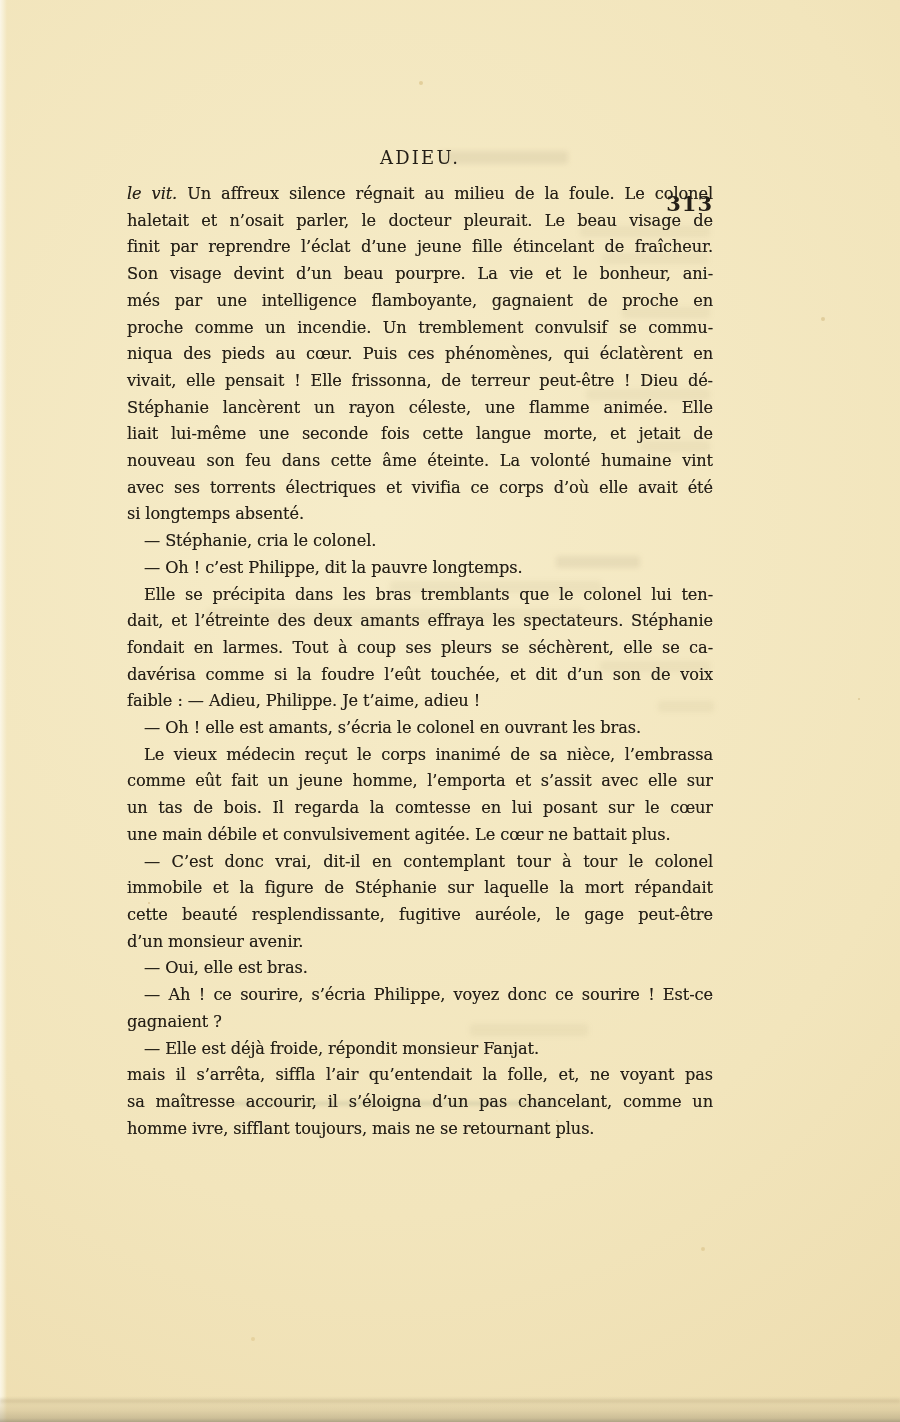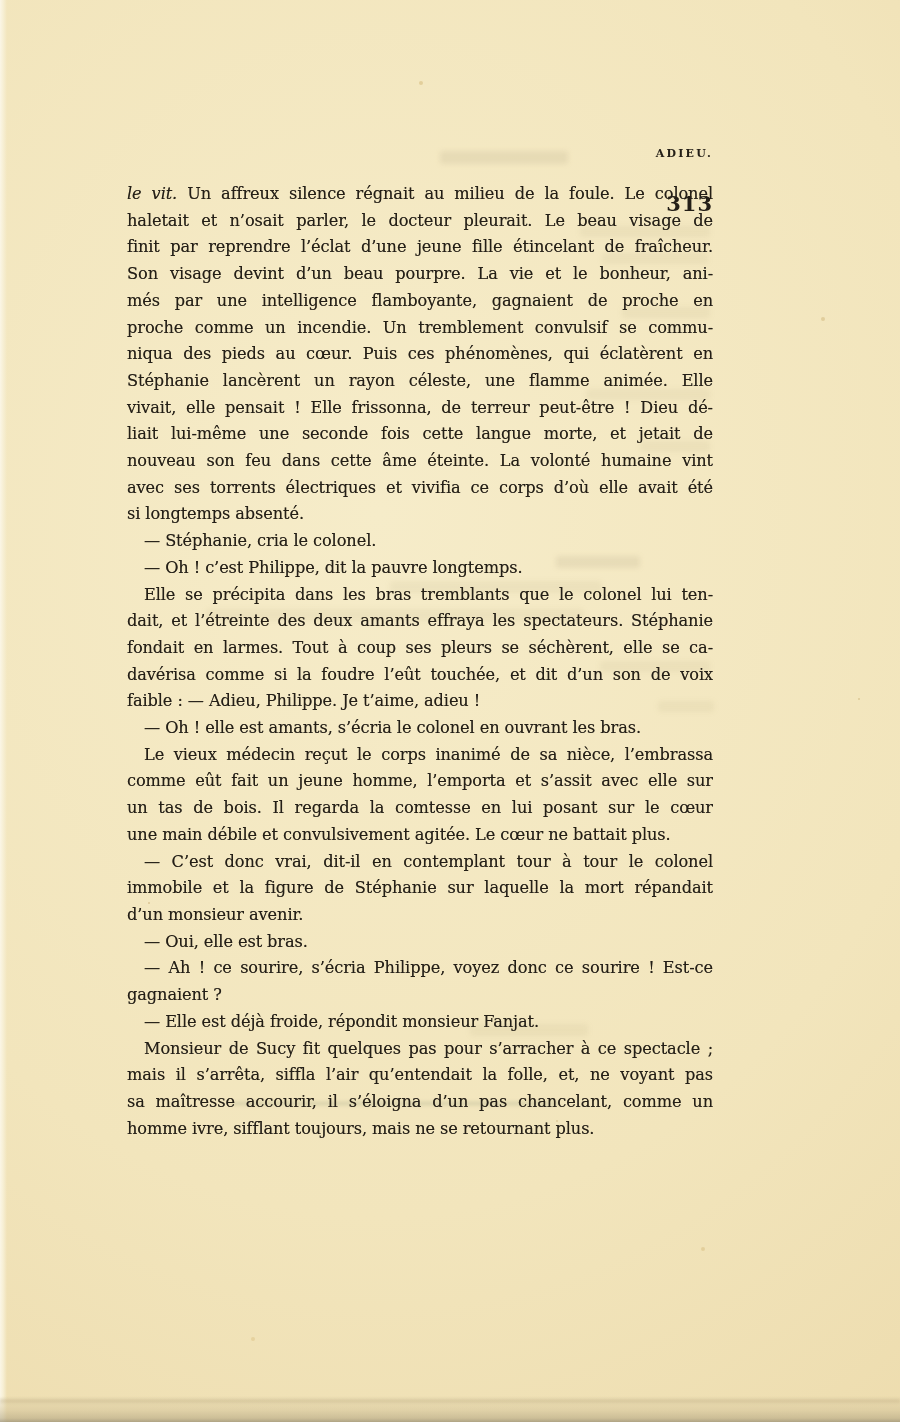--- a/index.html
+++ b/index.html
@@ -44,22 +44,22 @@
     background: rgba(157,143,104,0.14); filter: blur(2.5px);
   }
   .ghost.light { background: rgba(157,143,104,0.09); }
   .ghost.rule  { background: rgba(128,140,108,0.16); filter: blur(1.5px); }
 
   
   .running-head {
     position: absolute; left: 127px; top: 147px; width: 586px; height: 20px;
   }
   .head-title {
-    position: absolute; left: 0; right: 0; text-align: right;
-    font-size: 11px; font-weight: bold; letter-spacing: 2.2px;
+    position: absolute; left: 0; right: 0; text-align: center;
+    font-size: 18px; font-weight: normal; letter-spacing: 2.2px;
   }
   .head-number {
     position: absolute; right: 0; top: 0;
     font-size: 21px; font-weight: bold; letter-spacing: 1px; margin-top: 44px;
   }
 
   
   .text-block {
     position: absolute; left: 127px; top: 181px; width: 586px;
     font-size: 16.2px; line-height: 26.7px; letter-spacing: -0.1px;
@@ -100,22 +100,22 @@
 
   <main class="text-block">
       <div class="paragraph">
         <div class="line"><i>le vit.</i> Un affreux silence régnait au milieu de la foule. Le colonel</div>
         <div class="line">haletait et n’osait parler, le docteur pleurait. Le beau visage de</div>
         <div class="line">finit par reprendre l’éclat d’une jeune fille étincelant de fraîcheur.</div>
         <div class="line">Son visage devint d’un beau pourpre. La vie et le bonheur, ani-</div>
         <div class="line">més par une intelligence flamboyante, gagnaient de proche en</div>
         <div class="line">proche comme un incendie. Un tremblement convulsif se commu-</div>
         <div class="line">niqua des pieds au cœur. Puis ces phénomènes, qui éclatèrent en</div>
+        <div class="line">vivait, elle pensait ! Elle frissonna, de terreur peut-être ! Dieu dé-</div>
         <div class="line">Stéphanie lancèrent un rayon céleste, une flamme animée. Elle</div>
-        <div class="line">vivait, elle pensait ! Elle frissonna, de terreur peut-être ! Dieu dé-</div>
         <div class="line">liait lui-même une seconde fois cette langue morte, et jetait de</div>
         <div class="line">nouveau son feu dans cette âme éteinte. La volonté humaine vint</div>
         <div class="line">avec ses torrents électriques et vivifia ce corps d’où elle avait été</div>
         <div class="line last">si longtemps absenté.</div>
       </div>
       <div class="paragraph">
         <div class="line last indent">— Stéphanie, cria le colonel.</div>
       </div>
       <div class="paragraph">
         <div class="line last indent">— Oh ! c’est Philippe, dit la pauvre longtemps.</div>
@@ -132,34 +132,34 @@
       </div>
       <div class="paragraph">
         <div class="line indent">Le vieux médecin reçut le corps inanimé de sa nièce, l’embrassa</div>
         <div class="line">comme eût fait un jeune homme, l’emporta et s’assit avec elle sur</div>
         <div class="line">un tas de bois. Il regarda la comtesse en lui posant sur le cœur</div>
         <div class="line last">une main débile et convulsivement agitée. Le cœur ne battait plus.</div>
       </div>
       <div class="paragraph">
         <div class="line indent">— C’est donc vrai, dit-il en contemplant tour à tour le colonel</div>
         <div class="line">immobile et la figure de Stéphanie sur laquelle la mort répandait</div>
+        <div class="line">cette beauté resplendissante, fugitive auréole, le gage peut-être</div>
         <div class="line last">d’un monsieur avenir.</div>
       </div>
       <div class="paragraph">
         <div class="line last indent">— Oui, elle est bras.</div>
       </div>
       <div class="paragraph">
         <div class="line indent">— Ah ! ce sourire, s’écria Philippe, voyez donc ce sourire ! Est-ce</div>
         <div class="line last">gagnaient ?</div>
       </div>
       <div class="paragraph">
         <div class="line last indent">— Elle est déjà froide, répondit monsieur Fanjat.</div>
       </div>
       <div class="paragraph">
-        <div class="line indent">Monsieur de Sucy fit quelques pas pour s’arracher à ce spectacle ;</div>
         <div class="line">mais il s’arrêta, siffla l’air qu’entendait la folle, et, ne voyant pas</div>
         <div class="line">sa maîtresse accourir, il s’éloigna d’un pas chancelant, comme un</div>
         <div class="line last">homme ivre, sifflant toujours, mais ne se retournant plus.</div>
       </div>
     </main>
 
   <div class="edge-bottom-line"></div>
   <div class="edge-bottom"></div>
 </div>
 

